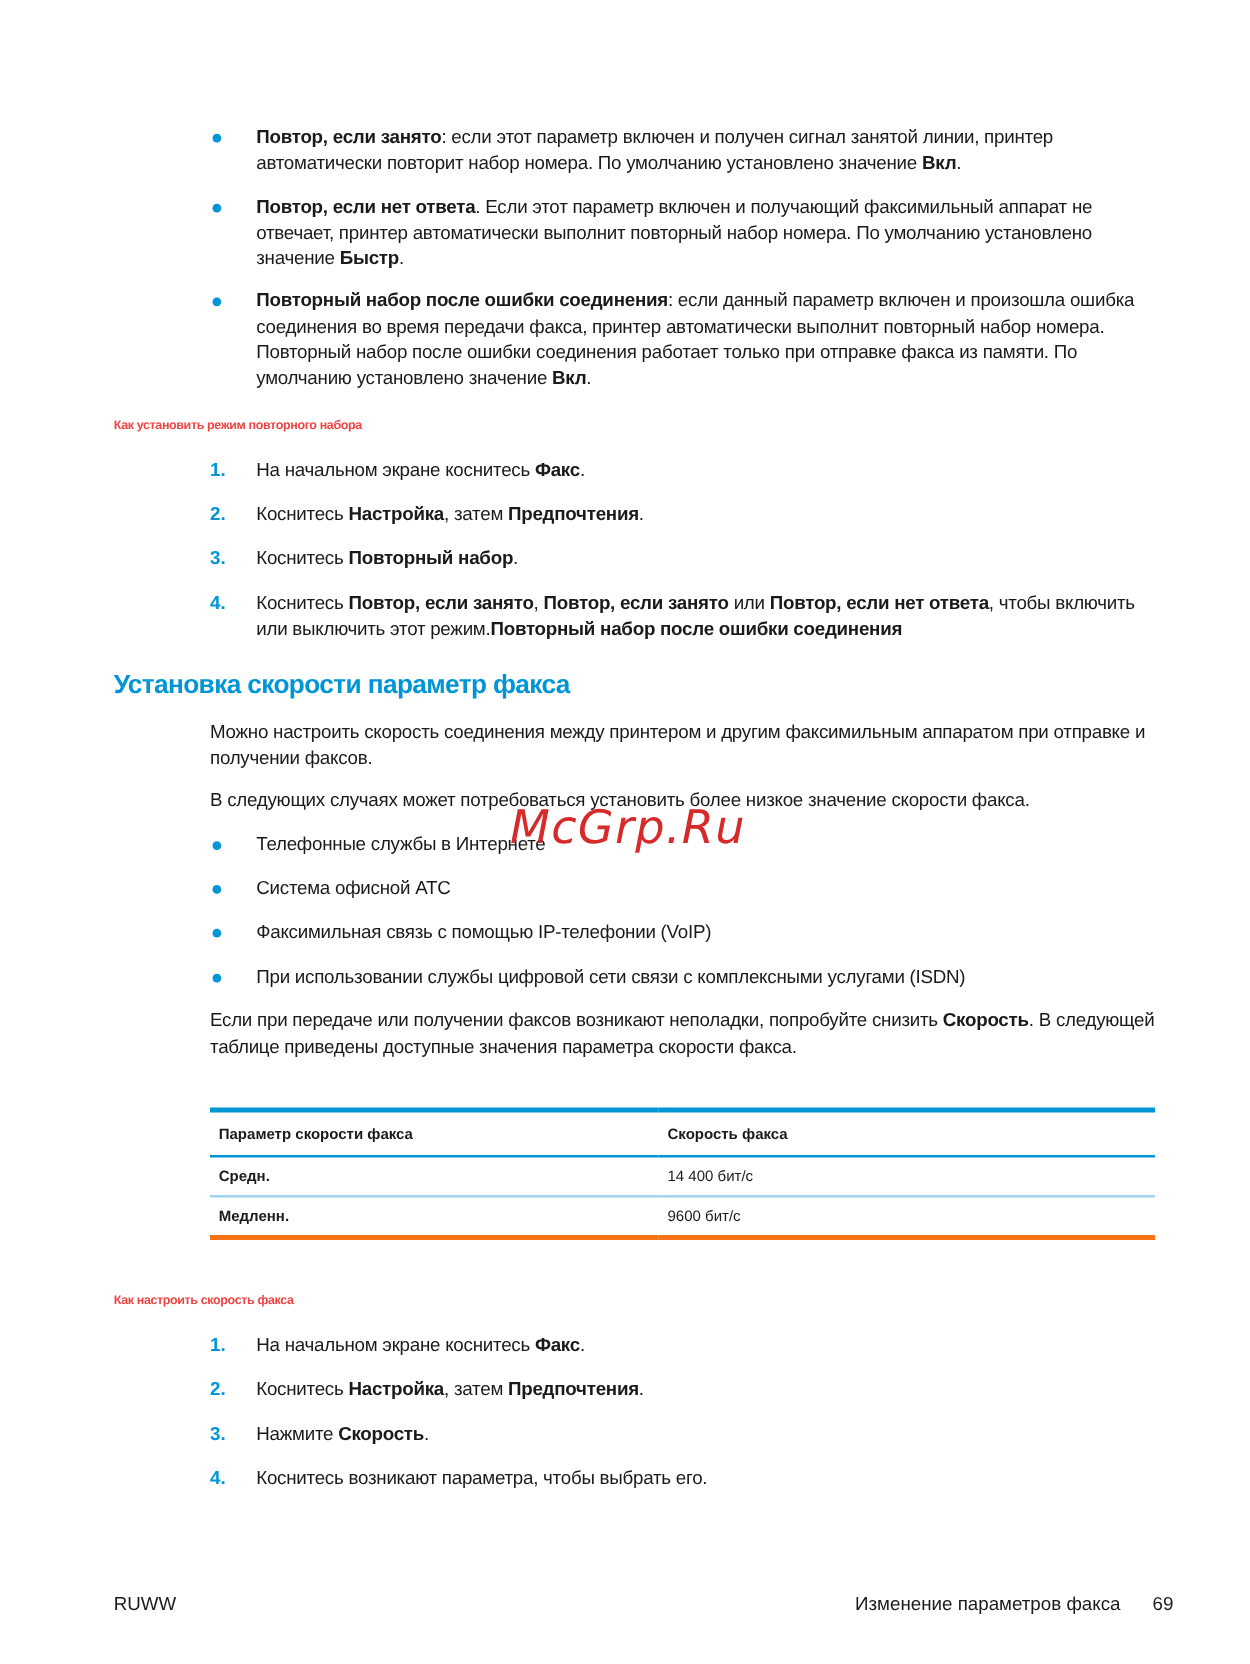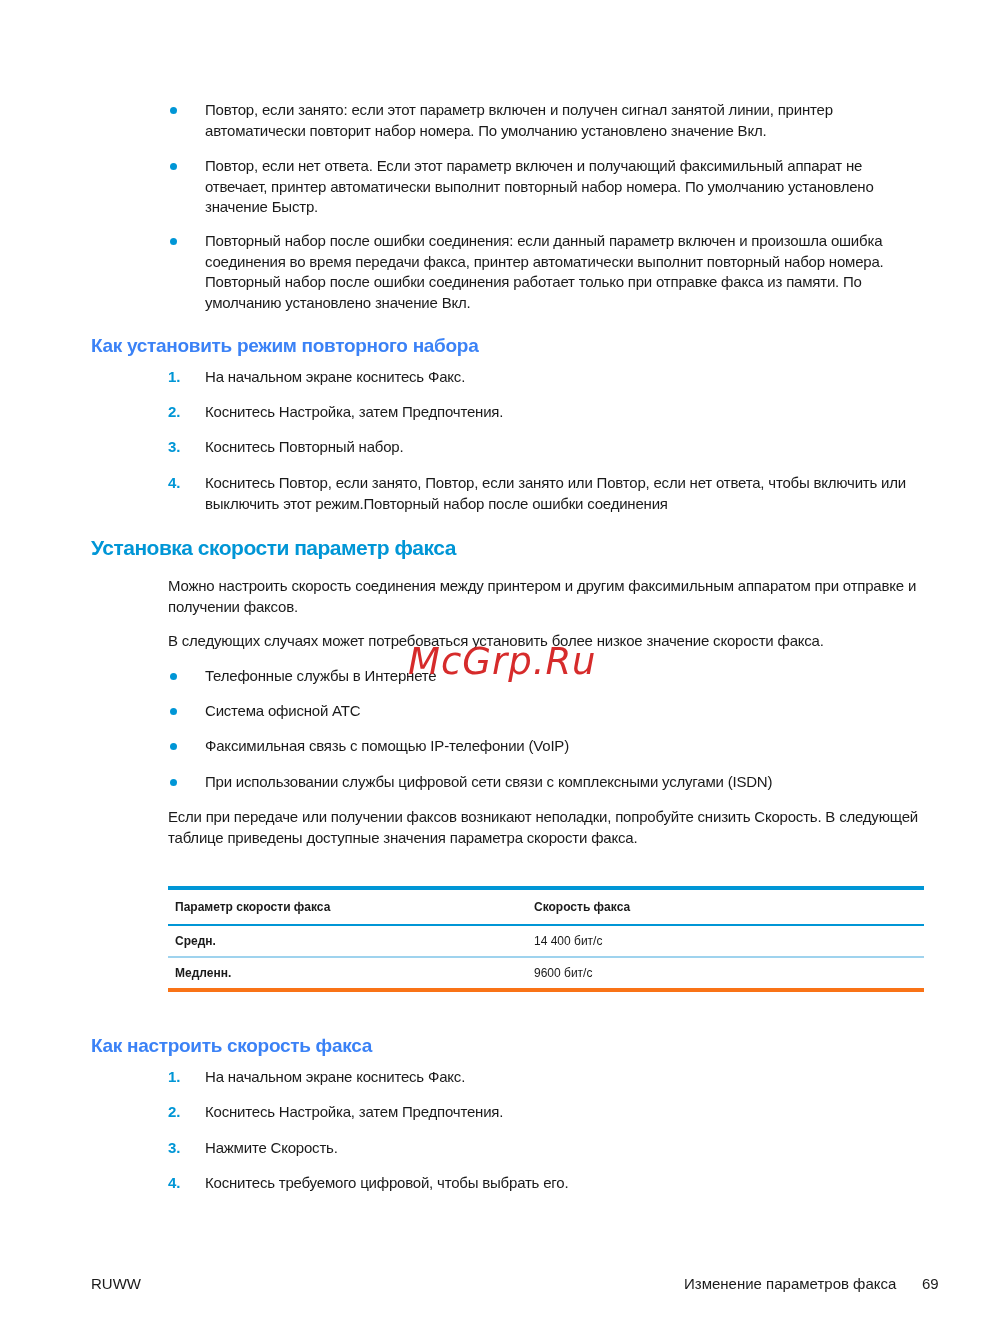--- a/index.html
+++ b/index.html
@@ -3,22 +3,22 @@
 <meta charset="utf-8">
 <style>
   html, body { margin:0; padding:0; background:#ffffff; }
   body { width:1000px; height:1331px; position:relative; overflow:hidden;
          font-family:"Liberation Sans", sans-serif; color:#1a1a1a; }
   .txt { font-size:15px; line-height:20.5px; letter-spacing:-0.2px; }
   .bullet-dot { position:absolute; left:170px; width:7px; height:7px; border-radius:50%; background:#0096d6; }
   .num { position:absolute; left:168px; font-weight:bold; color:#0096d6; font-size:15px; line-height:20.5px; }
   .item { position:absolute; left:205px; width:720px; }
   .body { position:absolute; left:168px; width:760px; }
-  b { font-weight:normal; }
-  .h3 { position:absolute; left:91px; color:#3b82f6; font-weight:bold; font-size:19px; letter-spacing:-0.3px; }
+  b { font-weight:bold; }
+  .h3 { position:absolute; left:91px; color:#ef4444; font-weight:bold; font-size:10px; letter-spacing:-0.3px; }
   .h2 { position:absolute; left:91px; color:#0096d6; font-weight:bold; font-size:21px; letter-spacing:-0.5px; }
   table.speed { position:absolute; left:168px; top:886px; width:756px; border-collapse:collapse; font-size:12px; }
   table.speed td, table.speed th { text-align:left; padding:0 0 0 7px; height:30px; }
   table.speed th { font-weight:bold; height:34px; }
   table.speed tr.head { border-top:4px solid #0096d6; border-bottom:2px solid #0096d6; }
   table.speed tr.row { border-bottom:2px solid #9fd3ee; }
   table.speed tr.row.last { border-bottom:4px solid #f97316; }
   table.speed td.c1 { font-weight:bold; width:352px; }
   .watermark { position:absolute; left:408px; top:640px; color:#d42020; font-size:37px; font-style:italic;
                font-family:"DejaVu Sans", sans-serif; letter-spacing:1px; opacity:0.95; }
@@ -111,20 +111,20 @@
   <span>Коснитесь </span><b>Настройка</b><span>, затем </span><b>Предпочтения</b><span>.</span>
 </div>
 
 <div class="num" style="top:1138px">3.</div>
 <div class="item txt" style="top:1138px">
   <span>Нажмите </span><b>Скорость</b><span>.</span>
 </div>
 
 <div class="num" style="top:1173px">4.</div>
 <div class="item txt" style="top:1173px">
-  <span>Коснитесь требуемого цифровой, чтобы выбрать его.</span>
+  <span>Коснитесь возникают параметра, чтобы выбрать его.</span>
 </div>
 
 <div class="watermark">McGrp.Ru</div>
 
 <div class="footer" style="left:91px">RUWW</div>
 <div class="footer" style="left:684px">Изменение параметров факса</div>
 <div class="footer" style="left:922px">69</div>
 
 </body></html>

